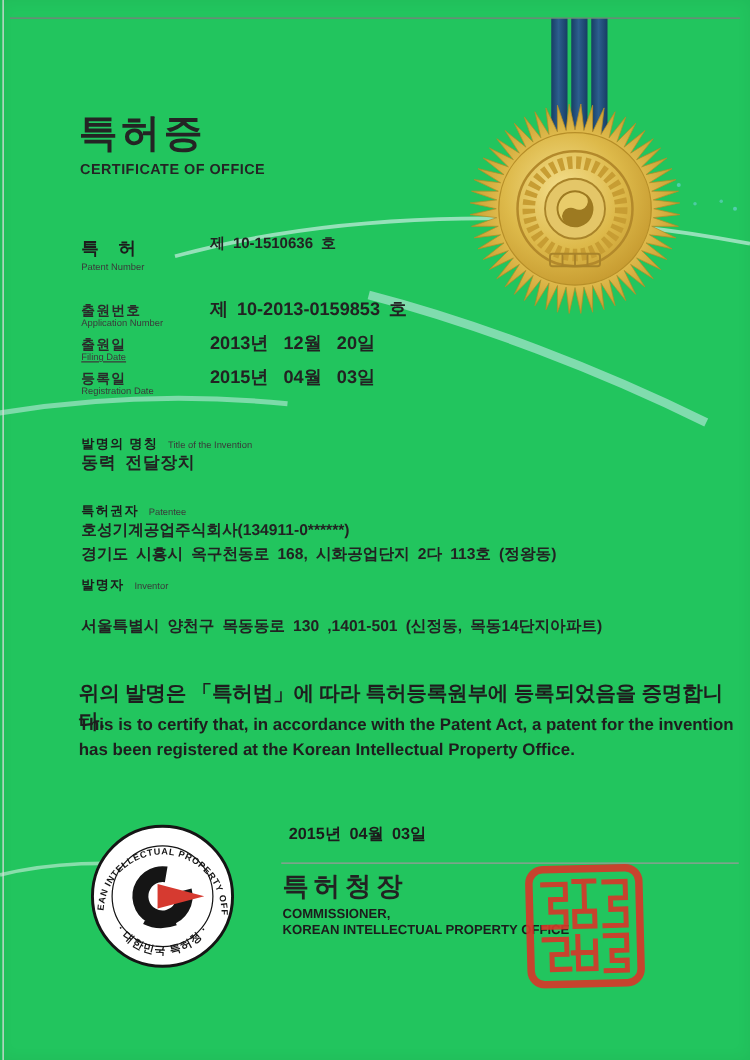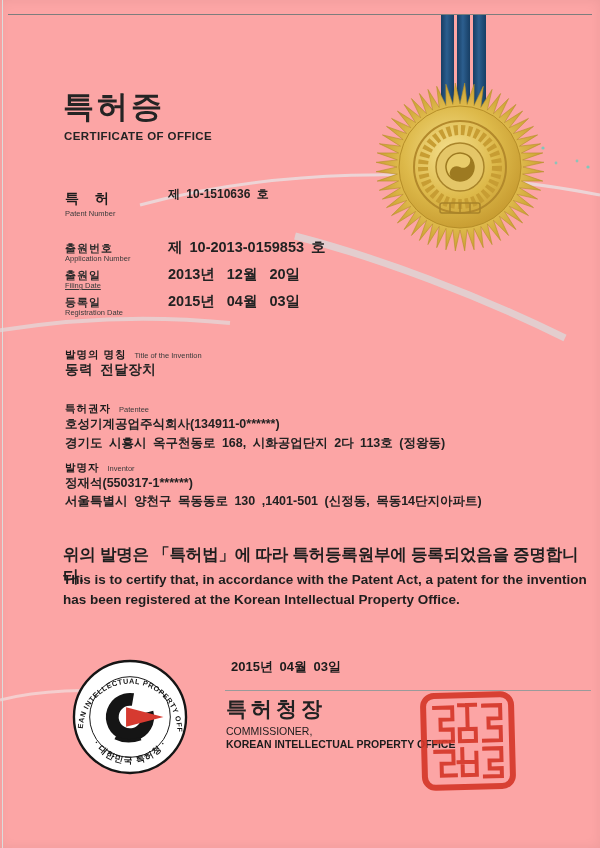--- a/index.html
+++ b/index.html
@@ -1,18 +1,18 @@
 <!DOCTYPE html>
 <html><head>
 <meta charset="utf-8">
 <style>
   html,body{margin:0;padding:0;background:#e9e9e9;}
   .page{
     position:relative; width:600px; height:848px; margin:0 auto;
-    background:#fca5a5; overflow:hidden;
+    background:#22c55e; overflow:hidden;
     font-family:"Liberation Sans", sans-serif; color:#1c1c1c;
     box-shadow:inset 0 0 12px rgba(0,0,0,.06);
   }
   .edge-line-left{position:absolute;left:2px;top:0;width:1px;height:100%;background:#dcdcdc;}
   .top-rule{position:absolute;left:8px;top:14px;width:584px;height:1px;background:#7d7d7d;}
   .mid-rule{position:absolute;left:225px;top:690px;width:366px;height:1px;background:#9a9a9a;}
 
   .abs{position:absolute;}
   .title-ko{left:63px;top:86px;font-size:31px;font-weight:800;letter-spacing:3px;color:#242424;}
   .title-en{left:64px;top:130px;font-size:11.5px;font-weight:700;letter-spacing:.4px;color:#242424;}
@@ -41,21 +41,21 @@
   .invr-lbl{left:65px;top:461px;font-size:10.5px;font-weight:700;letter-spacing:1px;}
   .invr-lbl .lbl-en{margin-left:8px;font-weight:400;letter-spacing:0;}
   .invr-name{left:65px;top:475px;font-size:12.5px;}
   .invr-addr{left:65px;top:493px;font-size:12.5px;}
 
   .stmt-ko{left:63px;top:544px;width:525px;font-size:16.5px;font-weight:700;letter-spacing:-.2px;color:#1e1e1e;}
   .stmt-en{left:63px;top:570px;width:527px;font-size:13.5px;font-weight:700;line-height:19.5px;color:#1e1e1e;}
 
   .issue-date{left:231px;top:658px;font-size:13px;font-weight:600;word-spacing:3px;}
   .signer-ko{left:226px;top:695px;font-size:21px;font-weight:800;letter-spacing:4px;color:#222;}
-  .signer-en1{left:226px;top:725px;font-size:10.5px;font-weight:400;}
+  .signer-en1{left:226px;top:725px;font-size:10.5px;font-weight:700;}
   .signer-en2{left:226px;top:738px;font-size:10.5px;font-weight:700;}
 
   .ribbon{position:absolute;left:441px;top:15px;display:flex;}
   .ribbon .stripe{width:13px;height:96px;margin-right:3px;
     background:linear-gradient(90deg,#173e64,#2c5e8e 45%,#173e64);}
   .ribbon .stripe:last-child{margin-right:0;}
 
   .medal-wrap{position:absolute;left:376px;top:83px;width:168px;height:168px;}
   .emblem-wrap{position:absolute;left:71px;top:658px;width:118px;height:118px;}
   .seal-wrap{position:absolute;left:420px;top:691px;width:96px;height:100px;}
@@ -140,21 +140,20 @@
 
   <div class="abs pat-lbl">
     <span>특허권자</span><span class="lbl-en">Patentee</span>
   </div>
   <div class="abs pat-name val">호성기계공업주식회사(134911-0******)</div>
   <div class="abs pat-addr val">경기도 시흥시 옥구천동로 168, 시화공업단지 2다 113호 (정왕동)</div>
 
   <div class="abs invr-lbl">
     <span>발명자</span><span class="lbl-en">Inventor</span>
   </div>
-  <div class="abs invr-name val">정재석(550317-1******)</div>
   <div class="abs invr-addr val">서울특별시 양천구 목동동로 130 ,1401-501 (신정동, 목동14단지아파트)</div>
 
   <div class="abs stmt-ko">위의 발명은 「특허법」에 따라 특허등록원부에 등록되었음을 증명합니다.</div>
   <div class="abs stmt-en">This is to certify that, in accordance with the Patent Act, a patent for the invention has been registered at the Korean Intellectual Property Office.</div>
 
   <div class="abs issue-date">2015년 04월 03일</div>
   <div class="mid-rule"></div>
   <div class="abs signer-ko">특허청장</div>
   <div class="abs signer-en1">COMMISSIONER,</div>
   <div class="abs signer-en2">KOREAN INTELLECTUAL PROPERTY OFFICE</div>

